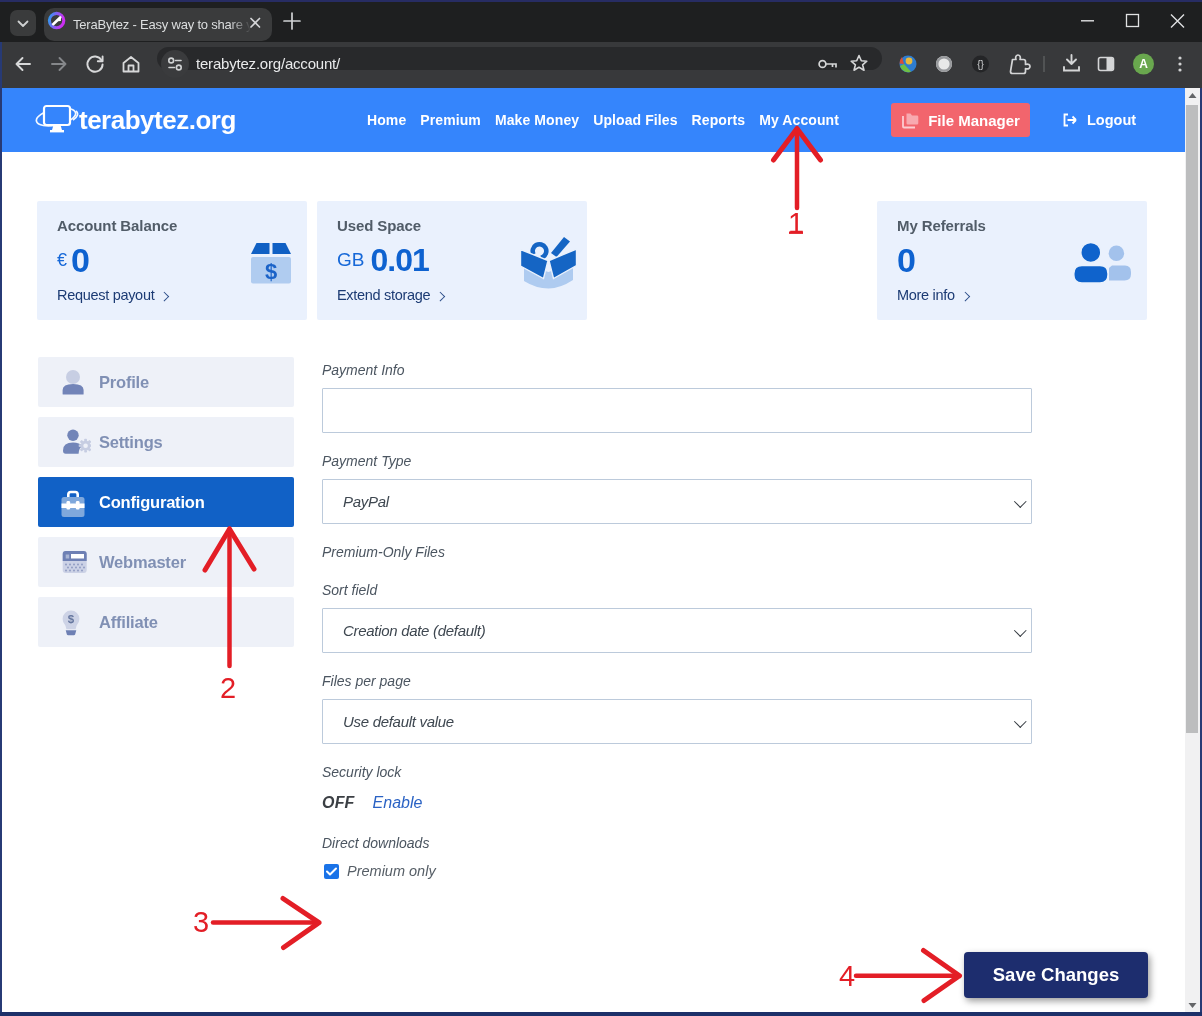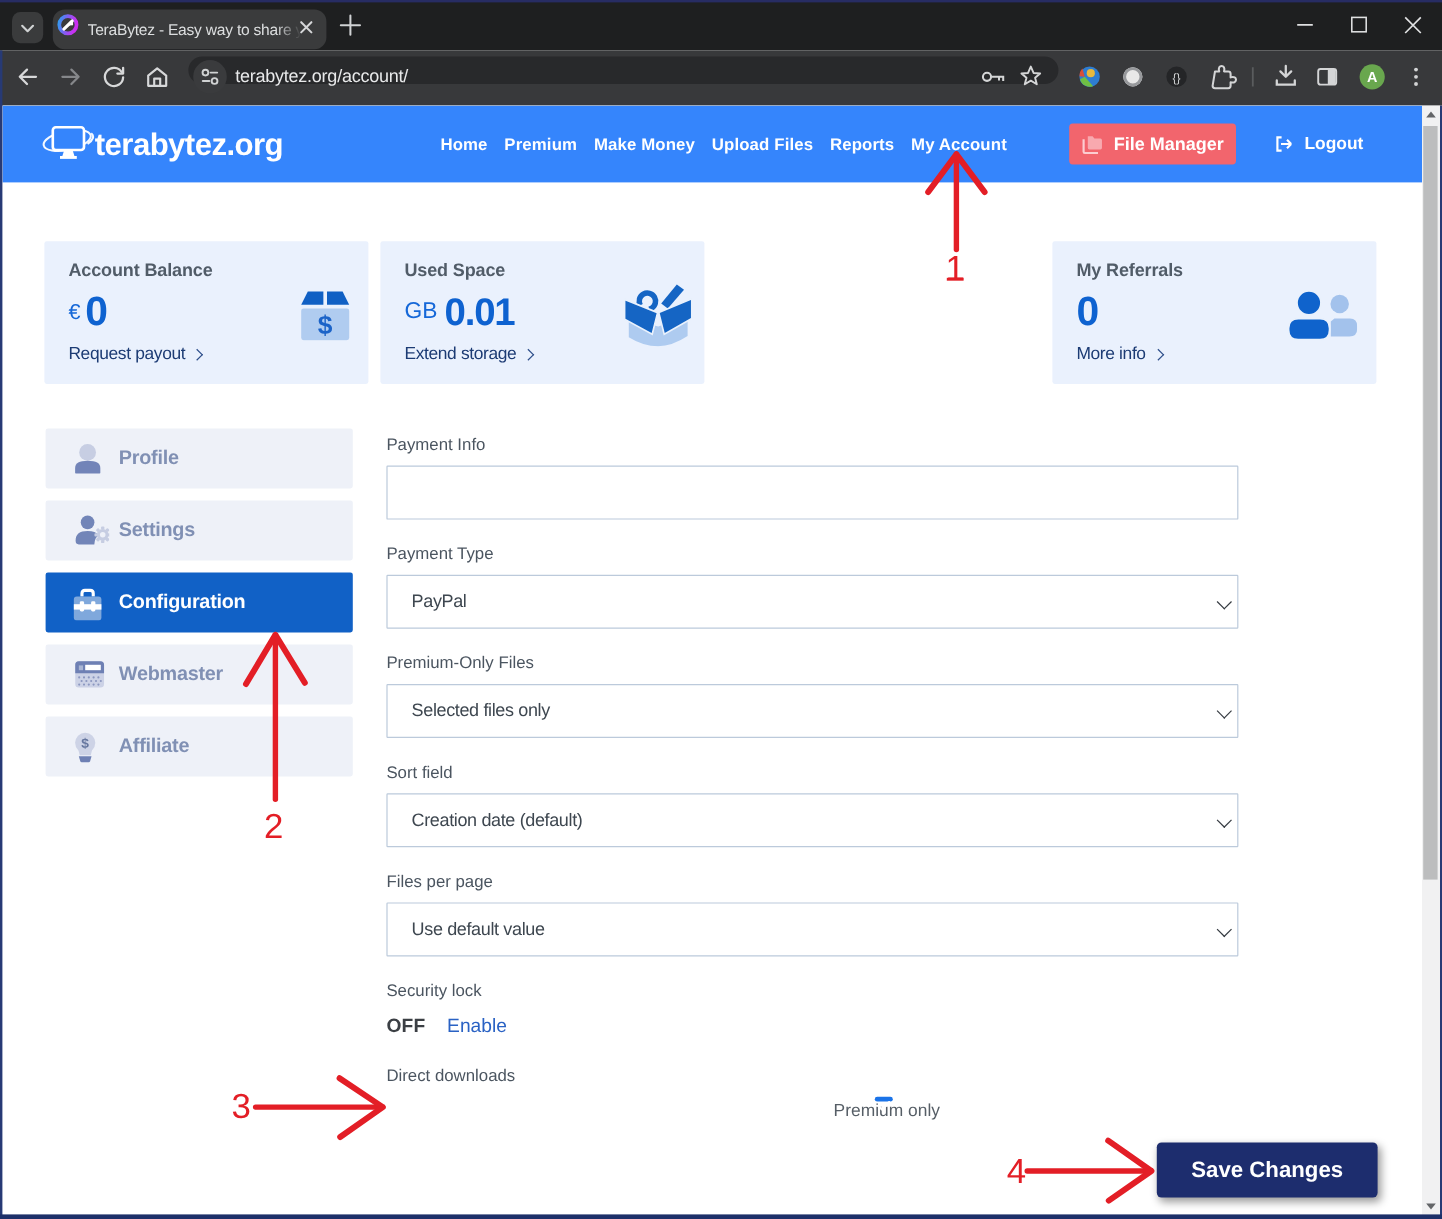--- a/index.html
+++ b/index.html
@@ -39,28 +39,28 @@
   .card .cl .chv { display:inline-block; margin-left:7px; width:6.5px; height:6.5px; border-right:1.8px solid #2d4e8a; border-top:1.8px solid #2d4e8a; transform:rotate(45deg); vertical-align:0.5px; }
   .card .cicon { position:absolute; right:18px; top:38px; }
   
   .mitem { position:absolute; left:36px; width:256px; height:50px; background:#eef1f8; border-radius:2px; display:flex; align-items:center; }
   .mitem .mic { width:30px; height:30px; margin-left:23px; }
   .mitem .mtx { margin-left:8px; font-size:16.5px; font-weight:600; color:#8090b4; letter-spacing:-0.2px; }
   .mitem.active { background:#1161c6; }
   .mitem.active .mtx { color:#fff; font-weight:bold; }
   
   #form { position:absolute; left:320px; top:269px; width:826px; }
-  .fg { margin-bottom:18px; }
+  .fg { margin-bottom:18px;font-style:italic; }
   .fg label { display:block; font-size:14px; line-height:20px; color:#4b5560; margin-bottom:8px; }
   .ctrl { position:relative; width:710px; height:45px; border:1px solid #bccadb; border-radius:1px; background:#fff; font-size:15px; letter-spacing:-0.3px; color:#3e4750; display:flex; align-items:center; padding-left:20px; }
   .ctrl.sel:after { content:""; position:absolute; right:6.5px; top:17px; width:7.5px; height:7.5px; border-right:1.9px solid #343a40; border-bottom:1.9px solid #343a40; transform:rotate(45deg); }
   .offrow { height:25px; display:flex; align-items:center; }
   .offrow .off { font-size:16px; font-weight:bold; color:#3b3f44; letter-spacing:0.2px; }
   .offrow .en { font-size:16px; color:#2a62c4; margin-left:18px; }
-  .cbrow { height:20px; display:flex; align-items:center;flex-direction:column; }
+  .cbrow { height:20px; display:flex; align-items:center; }
   .cb { width:15px; height:15px; background:#1a73e8; border-radius:2px; margin-left:2px; position:relative; }
   .cb svg { position:absolute; left:2px; top:3px; }
   .cbrow .cblab { margin-left:8px; font-size:14.5px; color:#565e66; }
   #savebtn { position:absolute; left:962px; top:864px; width:184px; height:46px; background:#1d2d6e; border-radius:4px; color:#fff;
      font-weight:bold; font-size:18.5px; display:flex; align-items:center; justify-content:center; box-shadow:2px 3px 7px rgba(0,0,0,0.4); }
   
   #scroll { position:absolute; left:1185px; top:88px; width:15px; height:925px; background:#f1f1f2; }
   #sthumb { position:absolute; left:1px; top:17px; width:12px; height:628px; background:#bcbdbe; }
   
   #arrows { position:absolute; left:0; top:0; width:1202px; height:1016px; pointer-events:none; }
@@ -323,21 +323,20 @@
       <div class="fg" style="margin-top:3px">
         <label>Payment Info</label>
         <div class="ctrl"></div>
       </div>
       <div class="fg">
         <label>Payment Type</label>
         <div class="ctrl sel">PayPal</div>
       </div>
       <div class="fg">
         <label>Premium-Only Files</label>
-        <div class="ctrl sel">Selected files only</div>
       </div>
       <div class="fg">
         <label>Sort field</label>
         <div class="ctrl sel">Creation date (default)</div>
       </div>
       <div class="fg">
         <label>Files per page</label>
         <div class="ctrl sel">Use default value</div>
       </div>
       <div class="fg">

